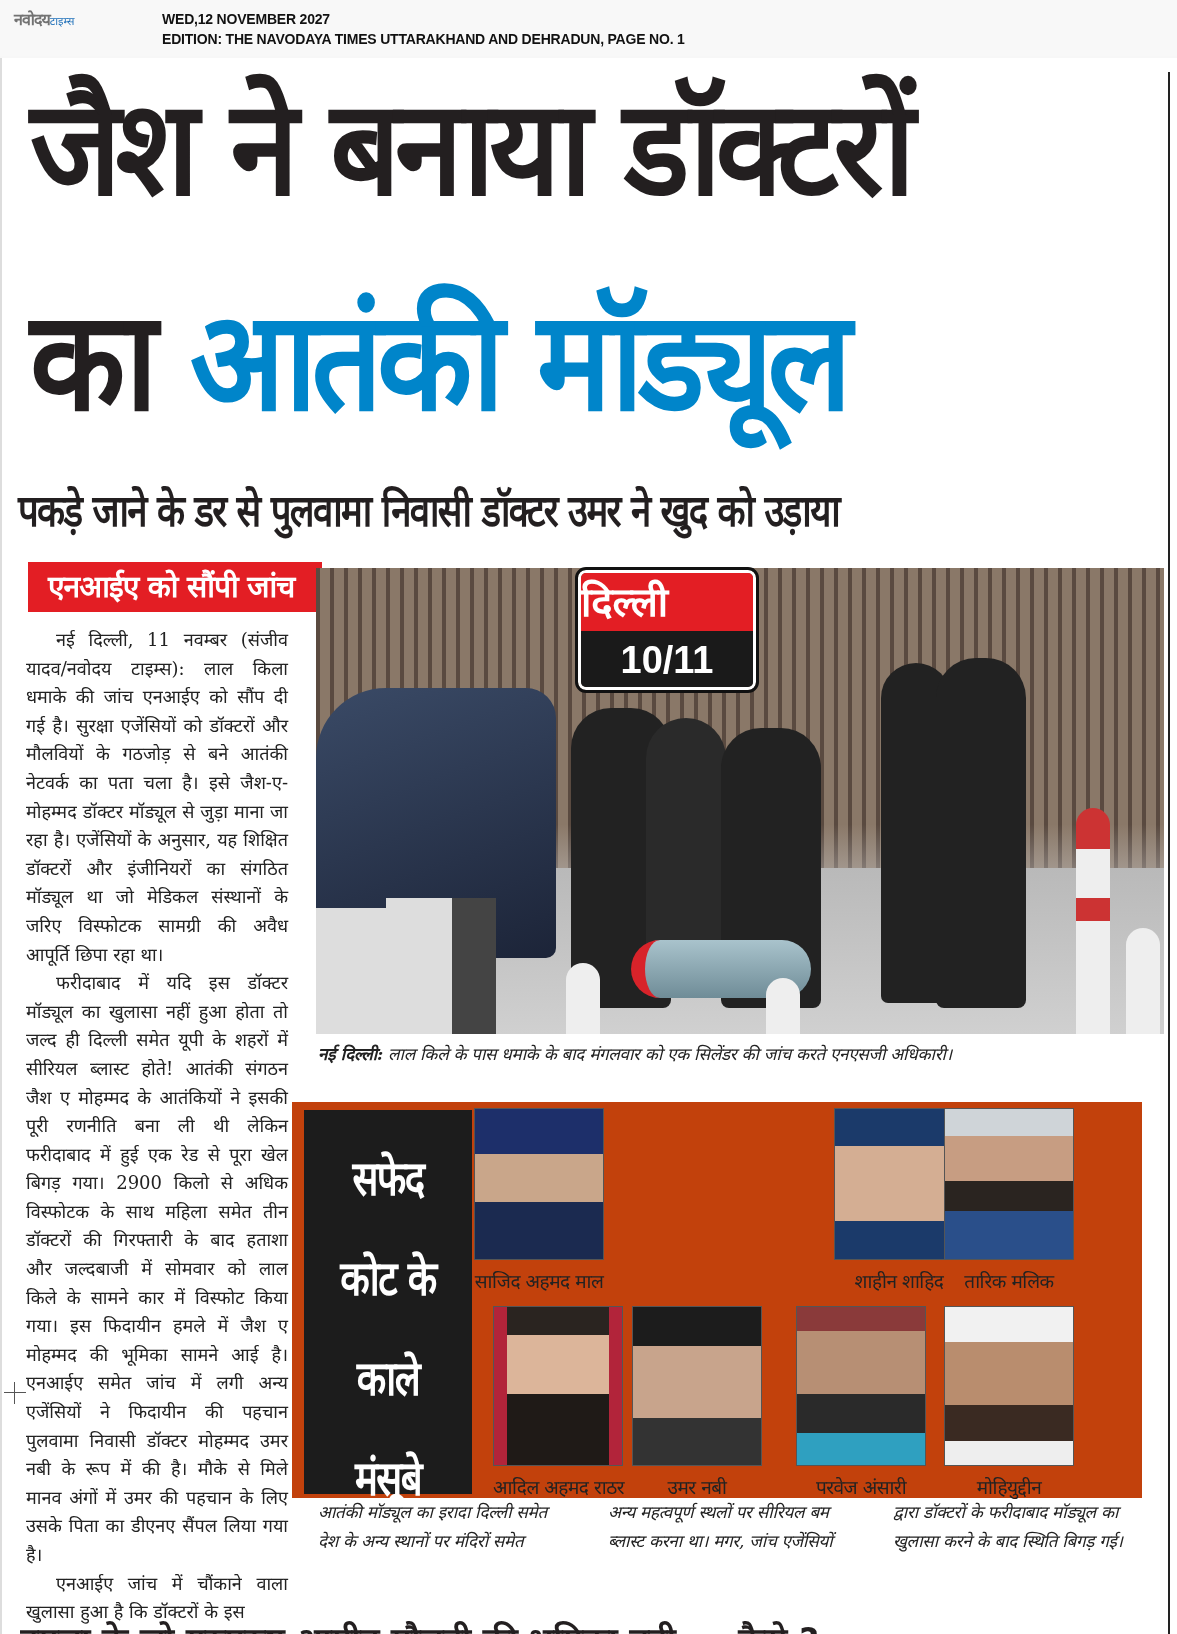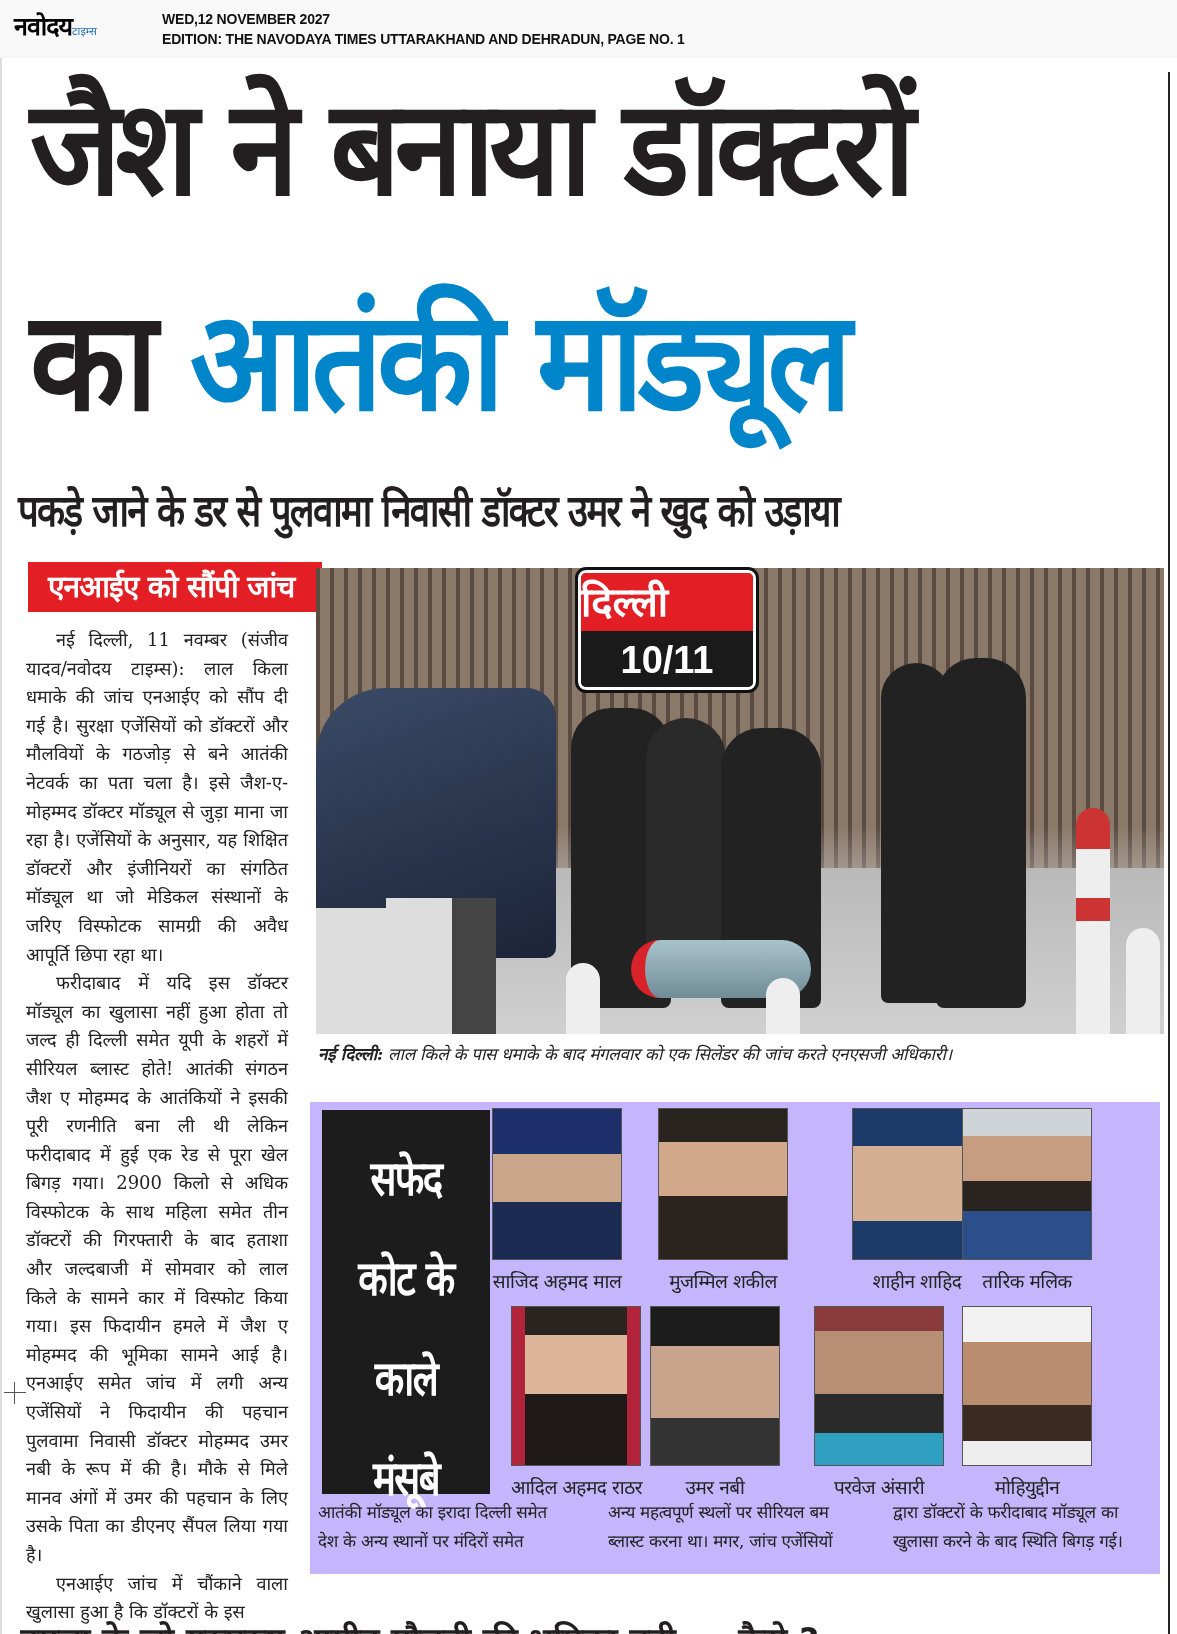--- a/index.html
+++ b/index.html
@@ -1,21 +1,21 @@
 <!DOCTYPE html>
 <html><head>
 <meta charset="utf-8">
 <style>
   * { box-sizing: border-box; margin: 0; padding: 0; }
   html, body { width: 1177px; height: 1634px; overflow: hidden; background: #f7f7f7; }
   body { font-family: "DejaVu Sans", sans-serif; color: #1a1a1a; position: relative; }
 
   .topbar { position: absolute; left: 0; top: 0; width: 1177px; height: 56px; background: #f8f8f8; }
   .logo { position: absolute; left: 14px; top: 8px; font-family: "DejaVu Sans", sans-serif; }
-  .logo .main { font-size: 25px; font-weight: bold; color: #000000; letter-spacing: -1px; }
+  .logo .main { font-size: 16px; font-weight: bold; color: #737373; letter-spacing: -1px; }
   .logo .sub { font-size: 11px; color: #1e6fb8; }
   .edition { position: absolute; left: 162px; top: 9px; font-family: "Liberation Sans", sans-serif; font-size: 14px; font-weight: bold; line-height: 20px; color: #111; letter-spacing: -0.2px; }
 
   .page { position: absolute; left: 0; top: 58px; width: 1177px; height: 1576px; background: #fff; }
   .rule-right { position: absolute; left: 1168px; top: 72px; width: 2px; height: 1562px; background: #222; }
   .rule-left { position: absolute; left: 0; top: 58px; width: 2px; height: 1576px; background: #ddd; }
 
   .hl1 { position: absolute; left: 30px; top: 58px; width: 1130px; height: 180px; font-family: "DejaVu Sans", sans-serif; font-weight: bold; font-size: 132px; line-height: 180px; color: #231f20; letter-spacing: -6px; white-space: nowrap; transform: scaleX(0.93); transform-origin: left top; }
   .hl2 { position: absolute; left: 30px; top: 262px; height: 200px; font-family: "DejaVu Sans", sans-serif; font-weight: bold; font-size: 138px; line-height: 200px; white-space: nowrap; letter-spacing: -6px; transform: scaleX(0.9); transform-origin: left top; }
   .hl2 .black { color: #231f20; }
@@ -40,29 +40,29 @@
   .photo .bollard { position: absolute; width: 34px; background: #eee; border-radius: 17px 17px 0 0; }
   .photo .barrier { position: absolute; background: linear-gradient(90deg,#ddd 0 60%, #444 60% 100%); }
 
   .badge { position: absolute; left: 578px; top: 570px; width: 178px; height: 120px; border: 3px solid #fff; border-radius: 8px; overflow: hidden; outline: 3px solid #111; }
   .badge .top { height: 58px; background: #e31e24; color: #fff; font-weight: bold; font-size: 40px; line-height: 58px; text-align: left; font-family: "DejaVu Sans", sans-serif; }
   .badge .bot { height: 62px; background: #1a1a1a; color: #fff; font-weight: bold; font-size: 38px; line-height: 58px; text-align: center; font-family: "Liberation Sans", sans-serif; }
 
   .caption { position: absolute; left: 318px; top: 1040px; width: 850px; font-family: "DejaVu Serif", serif; font-style: italic; font-size: 17px; line-height: 28px; color: #222; white-space: nowrap; letter-spacing: -0.3px; }
   .caption b { font-style: italic; font-weight: bold; }
 
-  .panel { position: absolute; left: 310px; top: 1102px; width: 850px; height: 472px; background: #c4b5fd; }
+  .panel { position: absolute; left: 292px; top: 1102px; width: 850px; height: 396px; background: #c2410c; }
   .panel-title { position: absolute; left: 12px; top: 8px; width: 168px; height: 384px; background: #1c1c1c; color: #fff; font-family: "DejaVu Sans", sans-serif; font-weight: bold; font-size: 48px; line-height: 100px; text-align: center; padding-top: 18px; letter-spacing: -2px; }
   .panel-title span { display: block; transform: scaleX(0.8); }
 
   .mug { position: absolute; width: 130px; text-align: center; }
   .mug .pic { width: 130px; height: 152px; margin: 0 auto; border: 1px solid #555; }
   .mug .name { font-family: "DejaVu Sans", sans-serif; font-size: 19px; line-height: 30px; color: #222; white-space: nowrap; letter-spacing: -0.5px; margin-top: 6px; }
 
-  .bottom-col { position: absolute; top: 1498px; width: 262px; font-family: "DejaVu Serif", serif; font-size: 17px; line-height: 28.6px; color: #222; white-space: nowrap; letter-spacing: -0.3px; }
+  .bottom-col { position: absolute; top: 1498px; width: 262px; font-family: "DejaVu Serif", serif; font-size: 17px; line-height: 28.6px; color: #222; white-space: nowrap; letter-spacing: -0.3px; font-style: italic; }
 
   .cut-line { position: absolute; left: 20px; top: 1620px; width: 1140px; height: 14px; overflow: hidden; }
   .cut-line span { display: block; font-family: "DejaVu Sans", sans-serif; font-weight: bold; font-size: 34px; line-height: 40px; color: #231f20; white-space: nowrap; }
 
   .crop-mark { position: absolute; left: 4px; top: 1382px; width: 22px; height: 22px; }
   .crop-mark::before { content: ""; position: absolute; left: 0; top: 10px; width: 22px; height: 1px; background: #555; }
   .crop-mark::after { content: ""; position: absolute; left: 10px; top: 0; width: 1px; height: 22px; background: #555; }
 </style>
 </head>
 <body>
@@ -126,24 +126,20 @@
     <span>सफेद</span>
     <span>कोट के</span>
     <span>काले</span>
     <span>मंसूबे</span>
   </div>
 
   <div class="mug" style="left:182px;top:6px;">
     <div class="pic" style="background:linear-gradient(180deg,#1d2f6a 0 30%,#c9a68a 30% 62%,#1b2a50 62%);"></div>
     <div class="name">साजिद अहमद माल</div>
   </div>
-  <div class="mug" style="left:348px;top:6px;">
-    <div class="pic" style="background:linear-gradient(180deg,#2a2420 0 22%,#d2a88a 22% 58%,#2b231d 58%);"></div>
-    <div class="name">मुजम्मिल शकील</div>
-  </div>
   <div class="mug" style="left:494px;top:6px;margin-left:48px;">
     <div class="pic" style="background:linear-gradient(180deg,#1b3a6a 0 25%,#d4ae93 25% 75%,#1b3a6a 75%);"></div>
     <div class="name">शाहीन शाहिद</div>
   </div>
   <div class="mug" style="left:652px;top:6px;">
     <div class="pic" style="background:linear-gradient(180deg,#cfd4d8 0 18%,#c79d82 18% 48%,#2a2420 48% 68%,#2a4f8a 68%);"></div>
     <div class="name">तारिक मलिक</div>
   </div>
 
   <div class="mug" style="left:172px;top:204px;padding-left:29px;">

